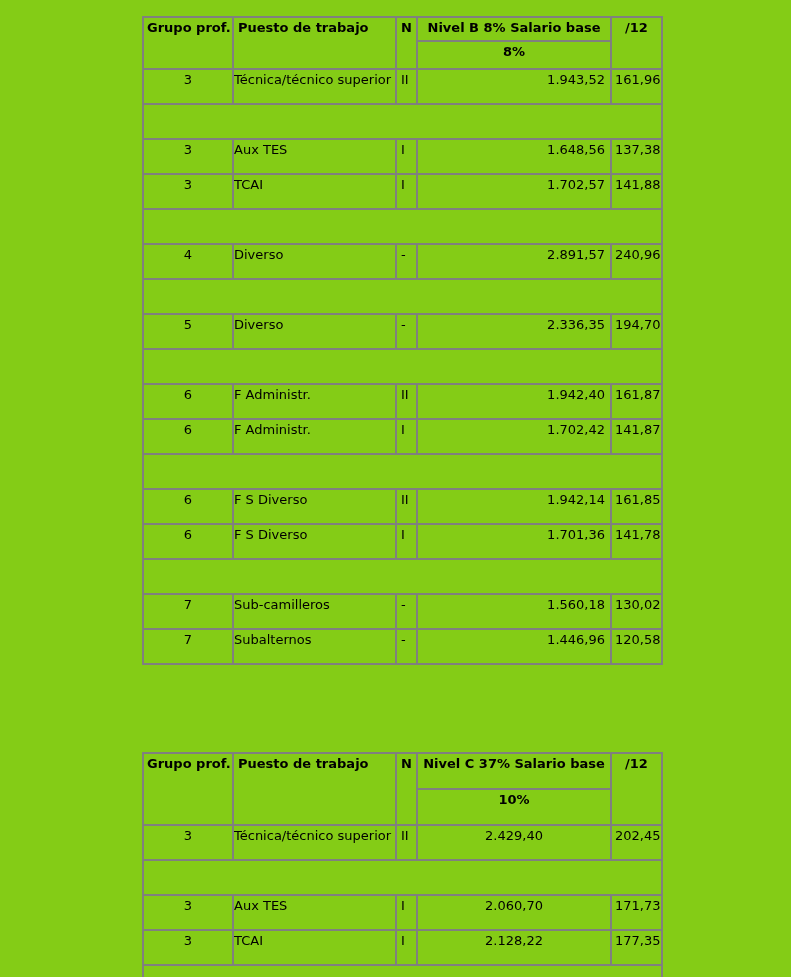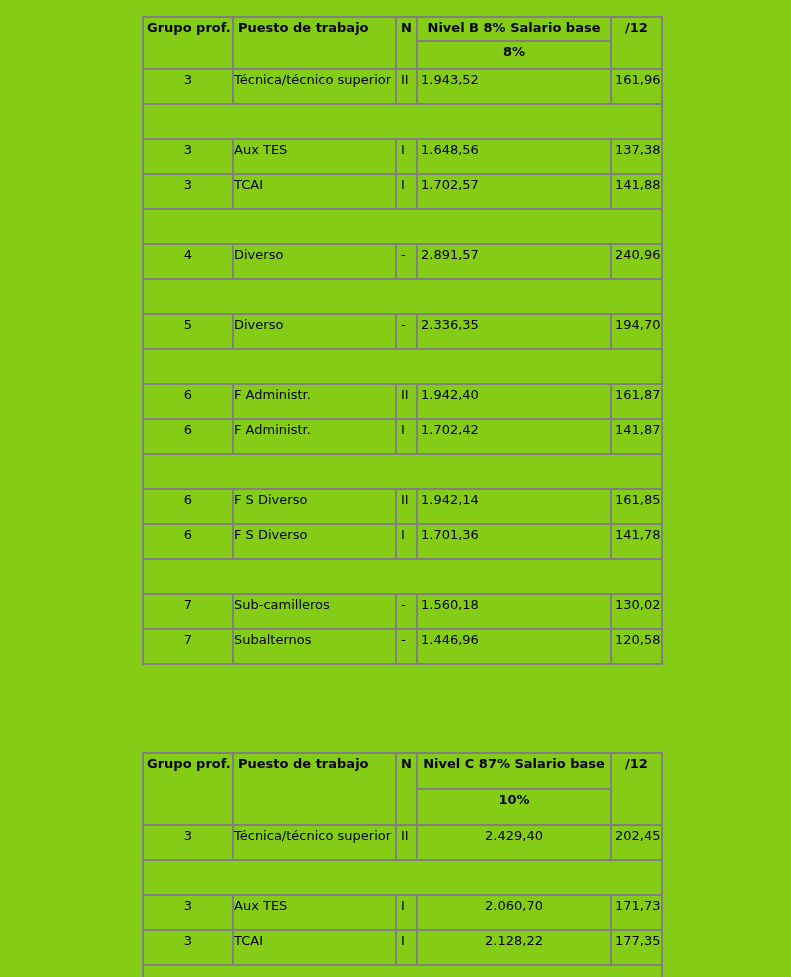--- a/index.html
+++ b/index.html
@@ -58,21 +58,21 @@
   th.col-n      { text-align: center; padding-left: 1px; padding-right: 1px; }
   th.col-nivel  { text-align: center; }
   th.col-pct    { text-align: center; }
   th.col-doce   { text-align: center; border-radius: 21px; }
 
   
   td.cell-grupo   { text-align: center; }
   td.cell-puesto  { text-align: left; padding-left: 0; }
   td.cell-n       { text-align: left; padding-left: 4px; padding-right: 1px; }
   td.cell-doceavo { text-align: center; }
-  .t0 td.cell-salario { text-align: left; padding-right: 5px; border-radius: 12px; }
+  .t0 td.cell-salario { text-align: right; padding-right: 5px; border-radius: 12px; }
   .t1 td.cell-salario { text-align: center; }
 
   td.spacer { border-left: 2px solid #808080; border-right: 2px solid #808080; }
 </style>
 </head>
 <body>
 
 <div class="page">
 
   <table class="salary-table t0">
@@ -200,21 +200,21 @@
         <col style="width:163px">
         <col style="width:21px">
         <col style="width:194px">
         <col style="width:51px">
     </colgroup>
     <thead>
       <tr class="h1">
         <th rowspan="2" class="col-grupo">Grupo prof.</th>
         <th rowspan="2" class="col-puesto">Puesto de trabajo</th>
         <th rowspan="2" class="col-n">N</th>
-        <th class="col-nivel">Nivel C 87% Salario base</th>
+        <th class="col-nivel">Nivel C 37% Salario base</th>
         <th rowspan="2" class="col-doce">/12</th>
       </tr>
       <tr class="h2">
         <th class="col-pct">10%</th>
       </tr>
     </thead>
     <tbody>
         <tr>
           <td class="cell-grupo">3</td>
           <td class="cell-puesto">Técnica/técnico superior</td>

